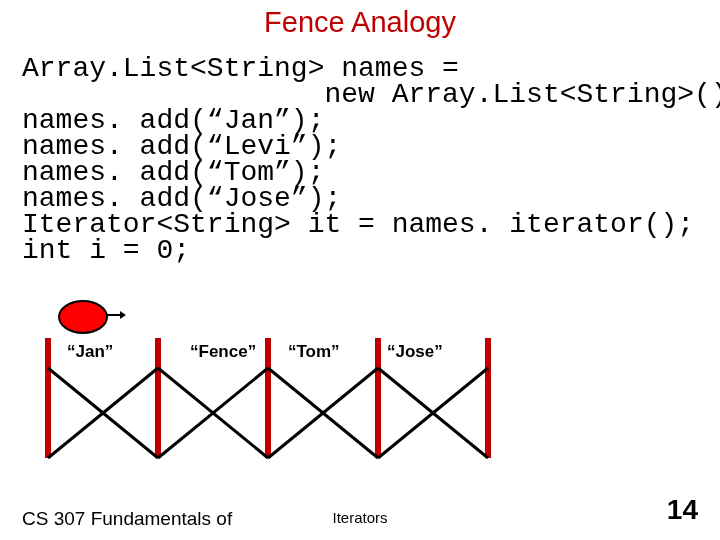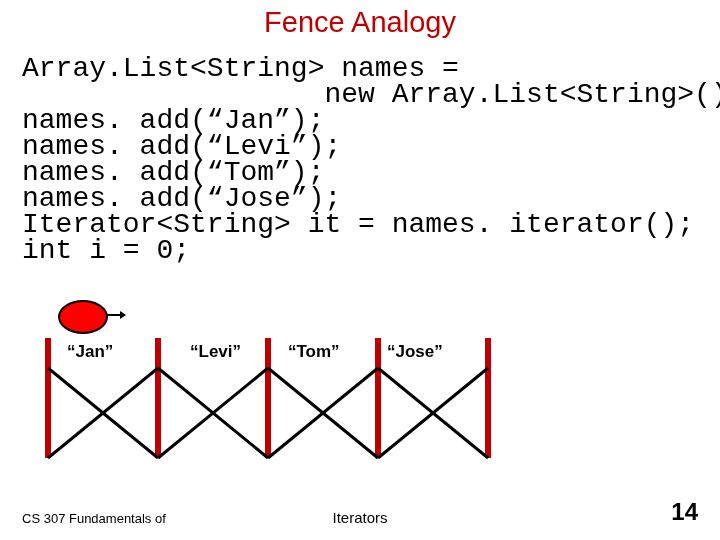--- a/index.html
+++ b/index.html
@@ -76,39 +76,39 @@
     font-family: Arial, Helvetica, sans-serif;
     font-size: 17px;
     font-weight: bold;
     color: #000;
     top: 42px;
   }
   .footer-left {
     position: absolute;
     bottom: 14px;
     left: 22px;
-    font-size: 13px;
+    font-size: 19px;
     color: #000;
     line-height: 15px;
     margin-top: 16px;
   }
   .footer-center {
     position: absolute;
     bottom: 14px;
     left: 0;
     width: 100%;
     text-align: center;
     font-size: 15px;
     color: #000;
   }
   .footer-right {
     position: absolute;
     bottom: 14px;
     right: 22px;
-    font-size: 24px;
+    font-size: 28px;
     font-weight: bold;
     color: #000;
   }
 </style>
 </head>
 <body>
 
 <div class="title">Fence Analogy</div>
 
 <div class="code">Array.List&lt;String&gt; names =
@@ -142,21 +142,21 @@
 
       <line x1="228" y1="30" x2="338" y2="120" stroke="#000" stroke-width="3"></line>
       <line x1="228" y1="120" x2="338" y2="30" stroke="#000" stroke-width="3"></line>
 
       <line x1="338" y1="30" x2="448" y2="120" stroke="#000" stroke-width="3"></line>
       <line x1="338" y1="120" x2="448" y2="30" stroke="#000" stroke-width="3"></line>
     </g>
   </svg>
 
   <div class="fence-label" style="left:27px">“Jan”</div>
-  <div class="fence-label" style="left:150px">“Levi”</div>
+  <div class="fence-label" style="left:150px">“Fence”</div>
   <div class="fence-label" style="left:248px">“Tom”</div>
   <div class="fence-label" style="left:347px">“Jose”</div>
 </div>
 
 <div class="footer-left">
   <span>CS 307 Fundamentals of</span><br>
 </div>
 <div class="footer-center">Iterators</div>
 <div class="footer-right">14</div>
 

